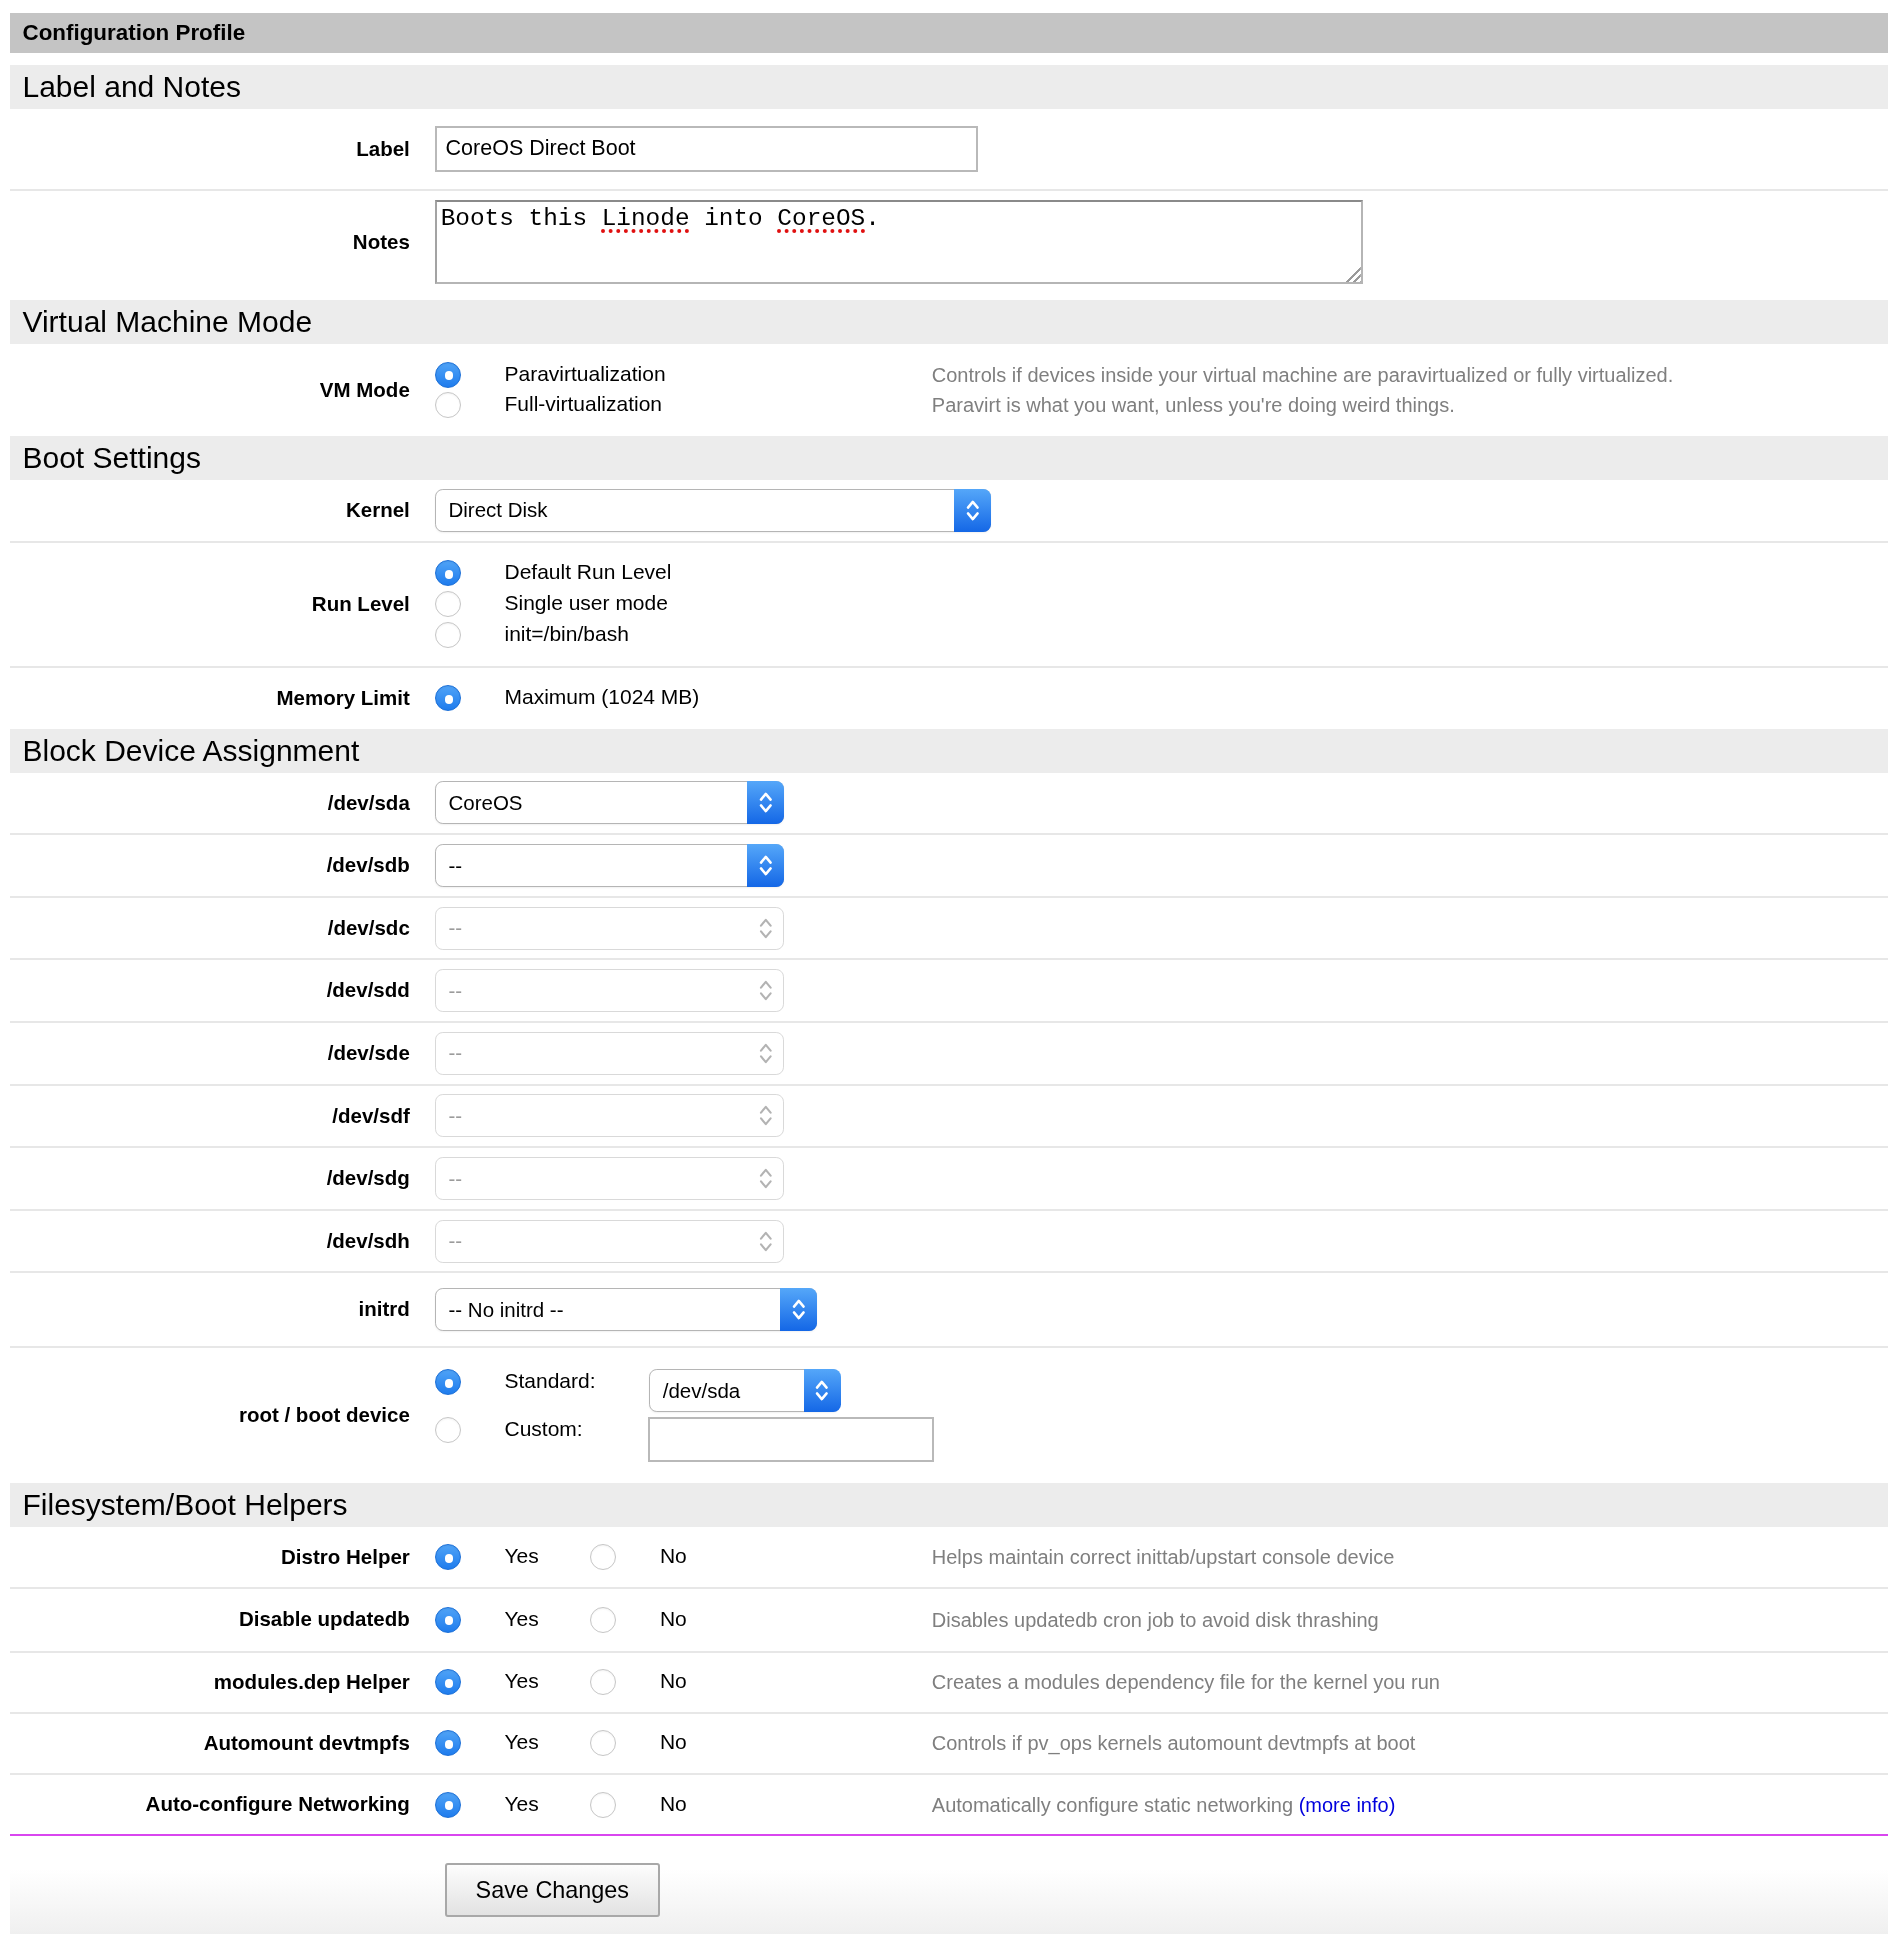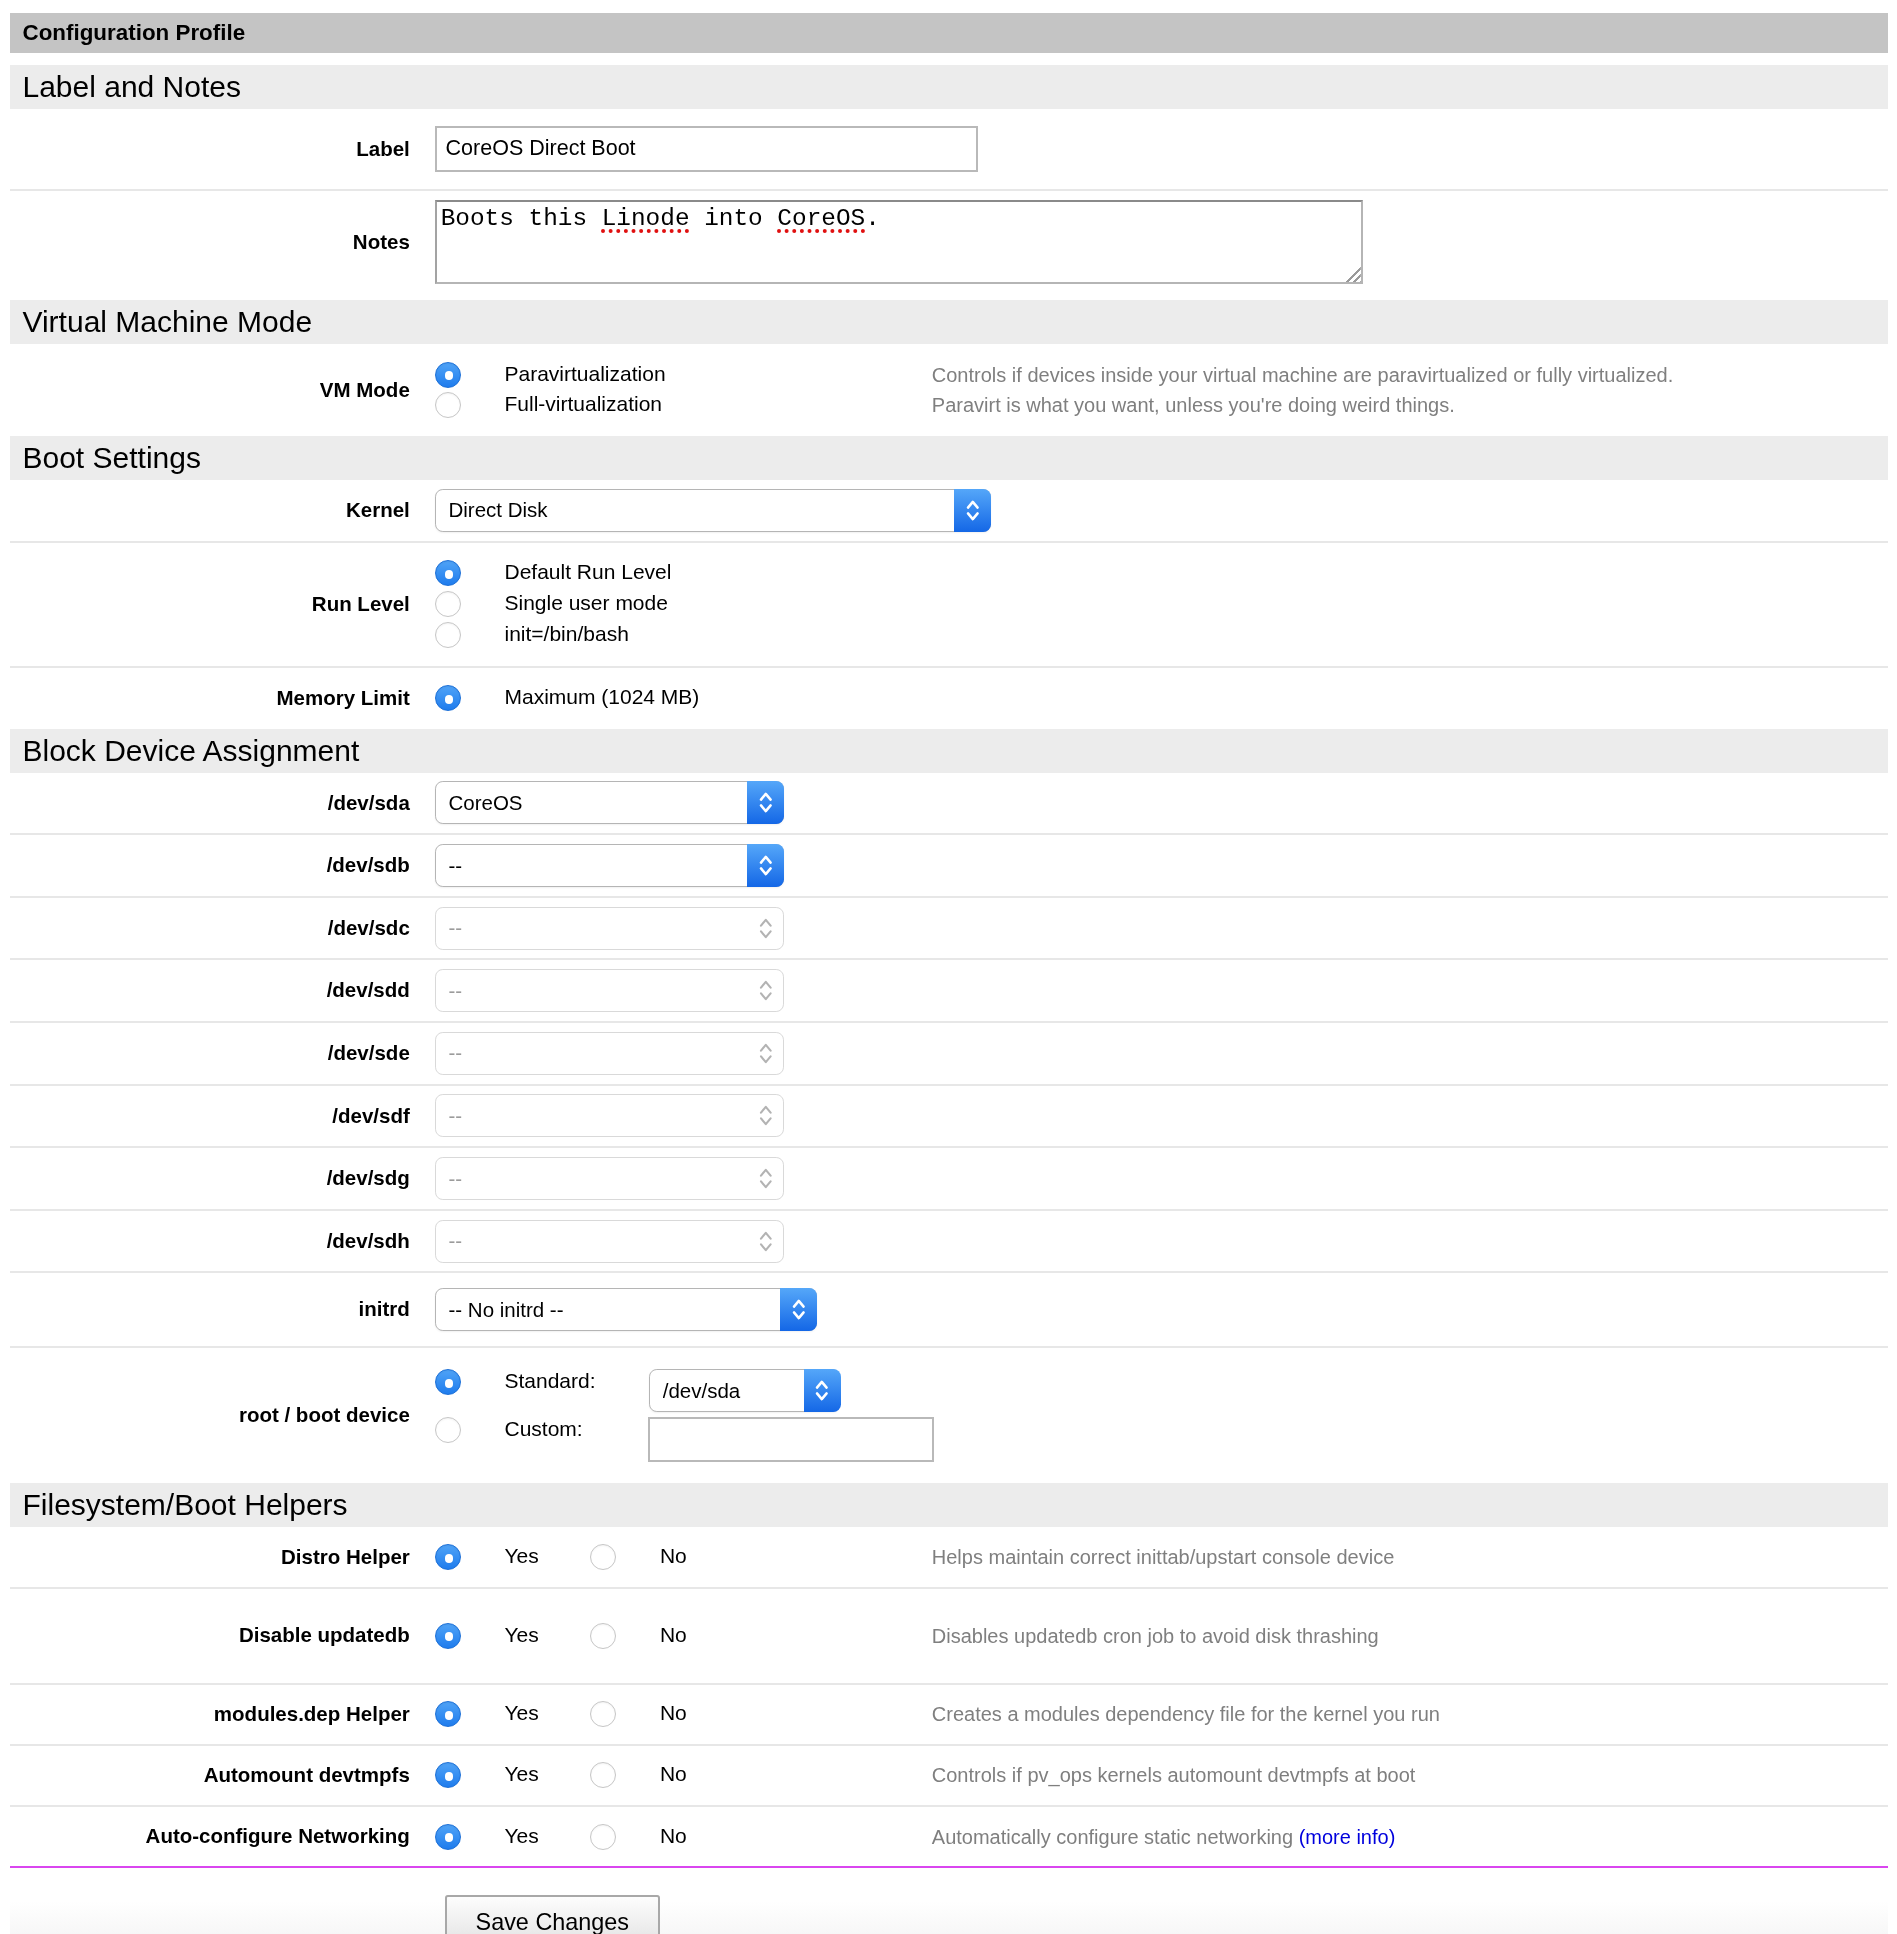--- a/index.html
+++ b/index.html
@@ -342,21 +342,21 @@
     <div class="form-row" style="padding:14.6px 0;">
       <div class="row-label">Distro Helper</div>
       <div class="row-field opt-line" style="margin:0;">
         <span class="radio checked"></span>
         <span style="margin-right:19.5px;">Yes</span>
         <span class="radio"></span>
         <span>No</span>
       </div>
       <div class="row-help">Helps maintain correct inittab/upstart console device</div>
     </div>
-    <div class="form-row" style="padding:32px 0;">
+    <div class="form-row" style="padding:16px 0;">
       <div class="row-label">Disable updatedb</div>
       <div class="row-field opt-line" style="margin:0;">
         <span class="radio checked"></span>
         <span style="margin-right:19.5px;">Yes</span>
         <span class="radio"></span>
         <span>No</span>
       </div>
       <div class="row-help">Disables updatedb cron job to avoid disk thrashing</div>
     </div>
     <div class="form-row" style="padding:14.6px 0;">

